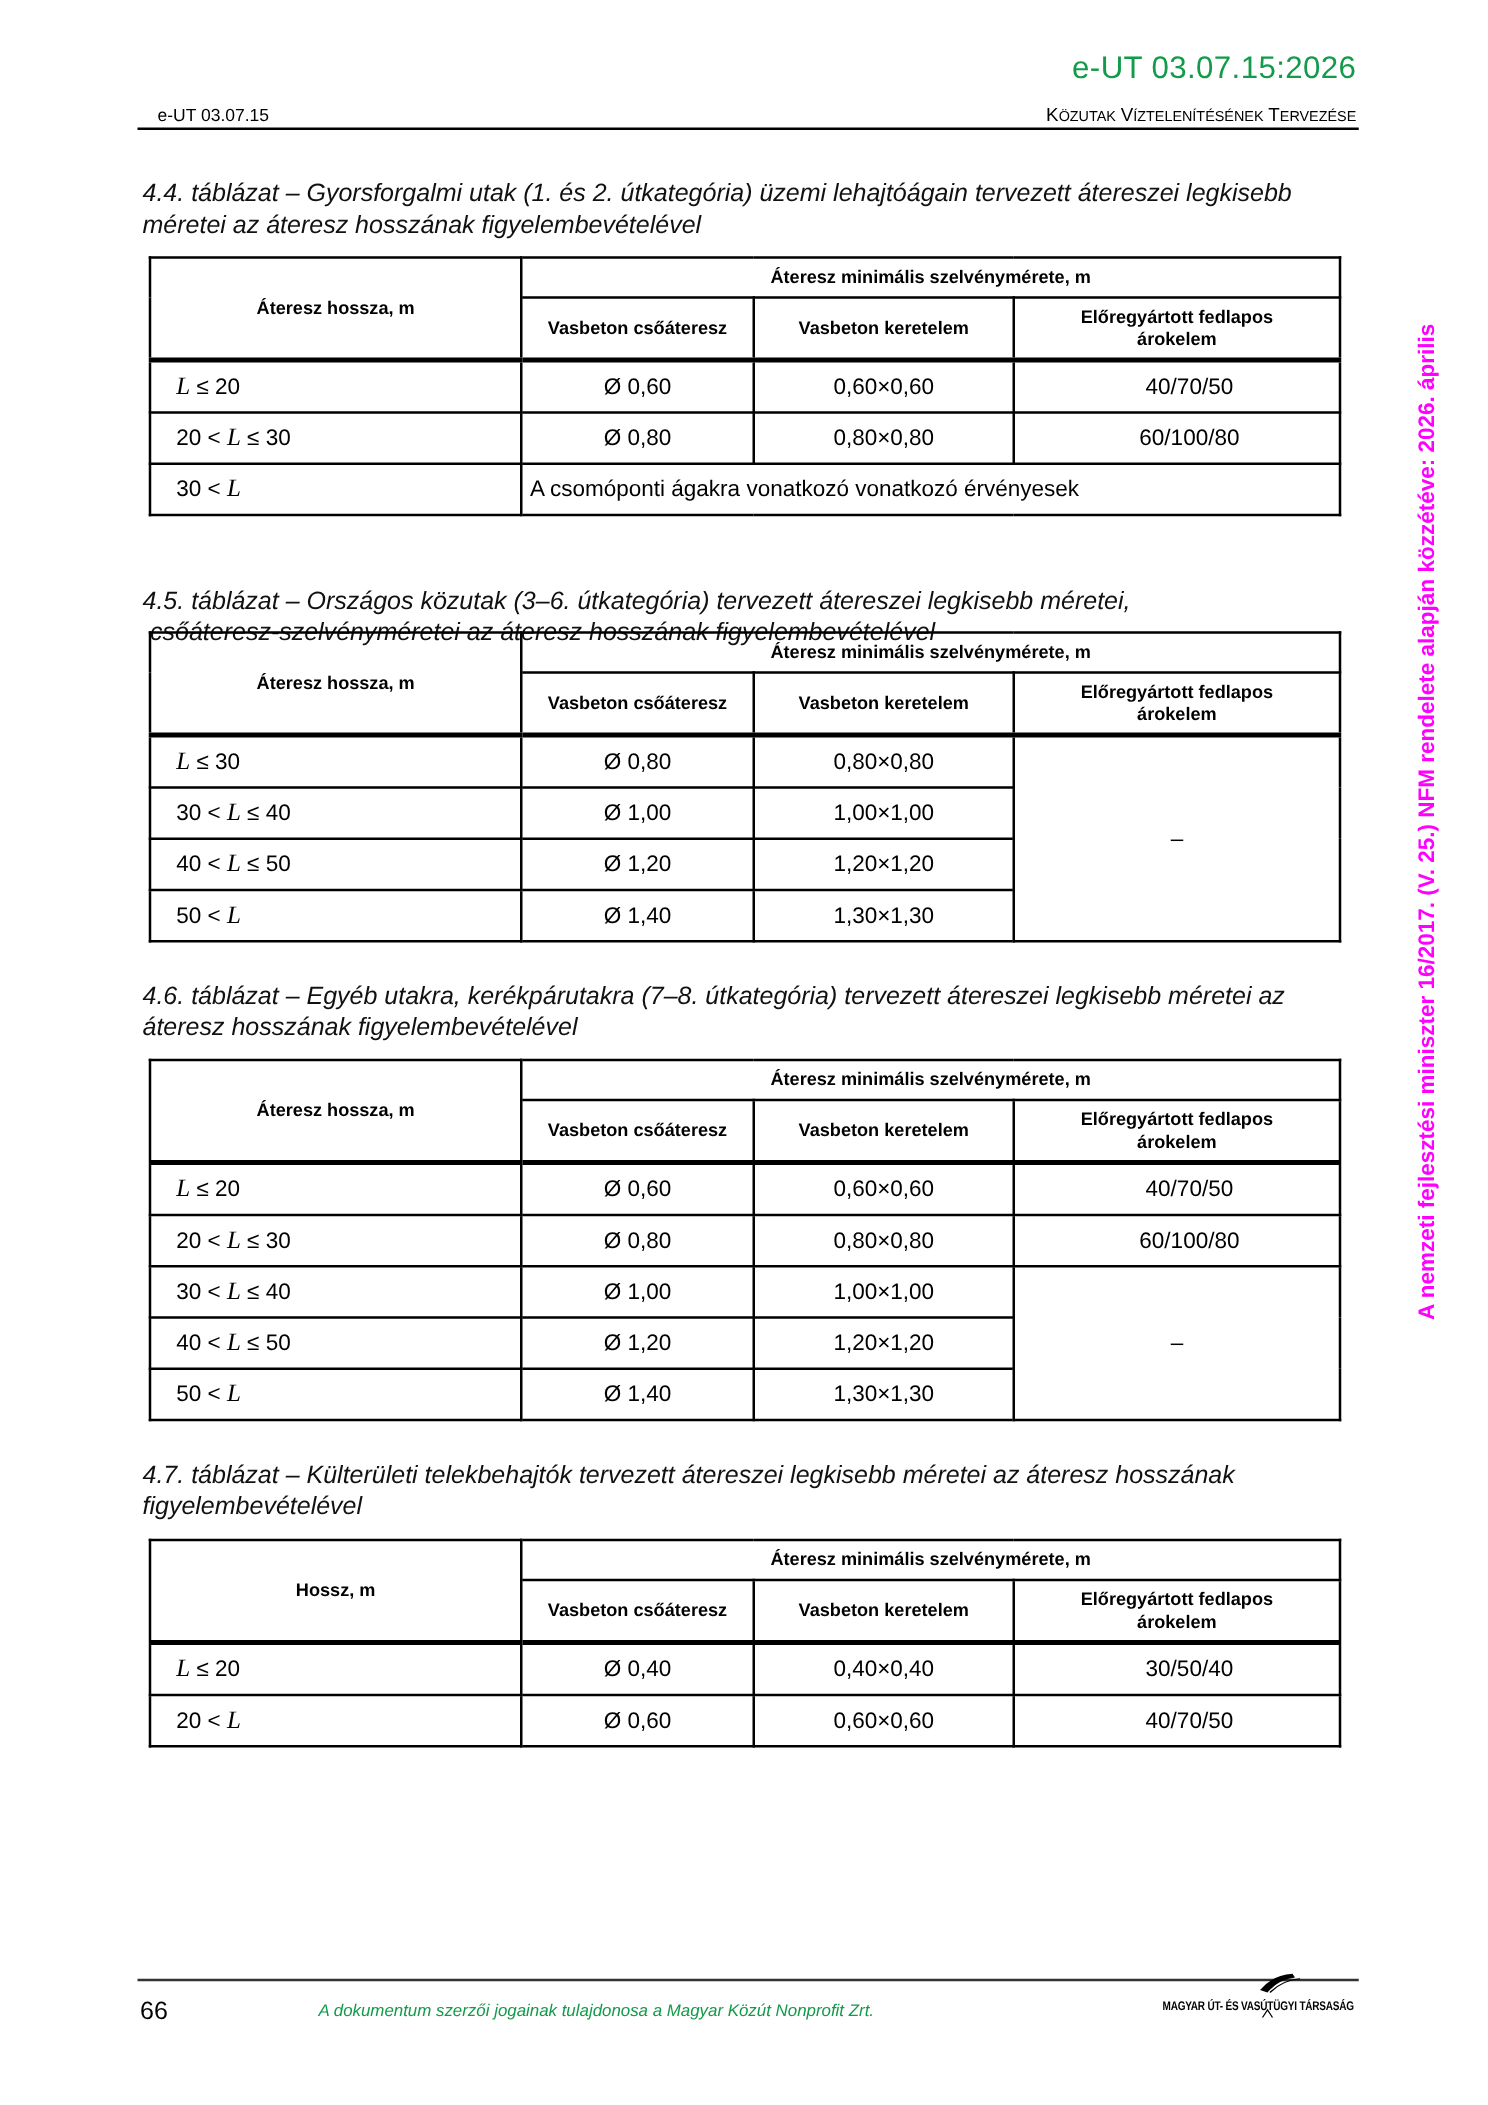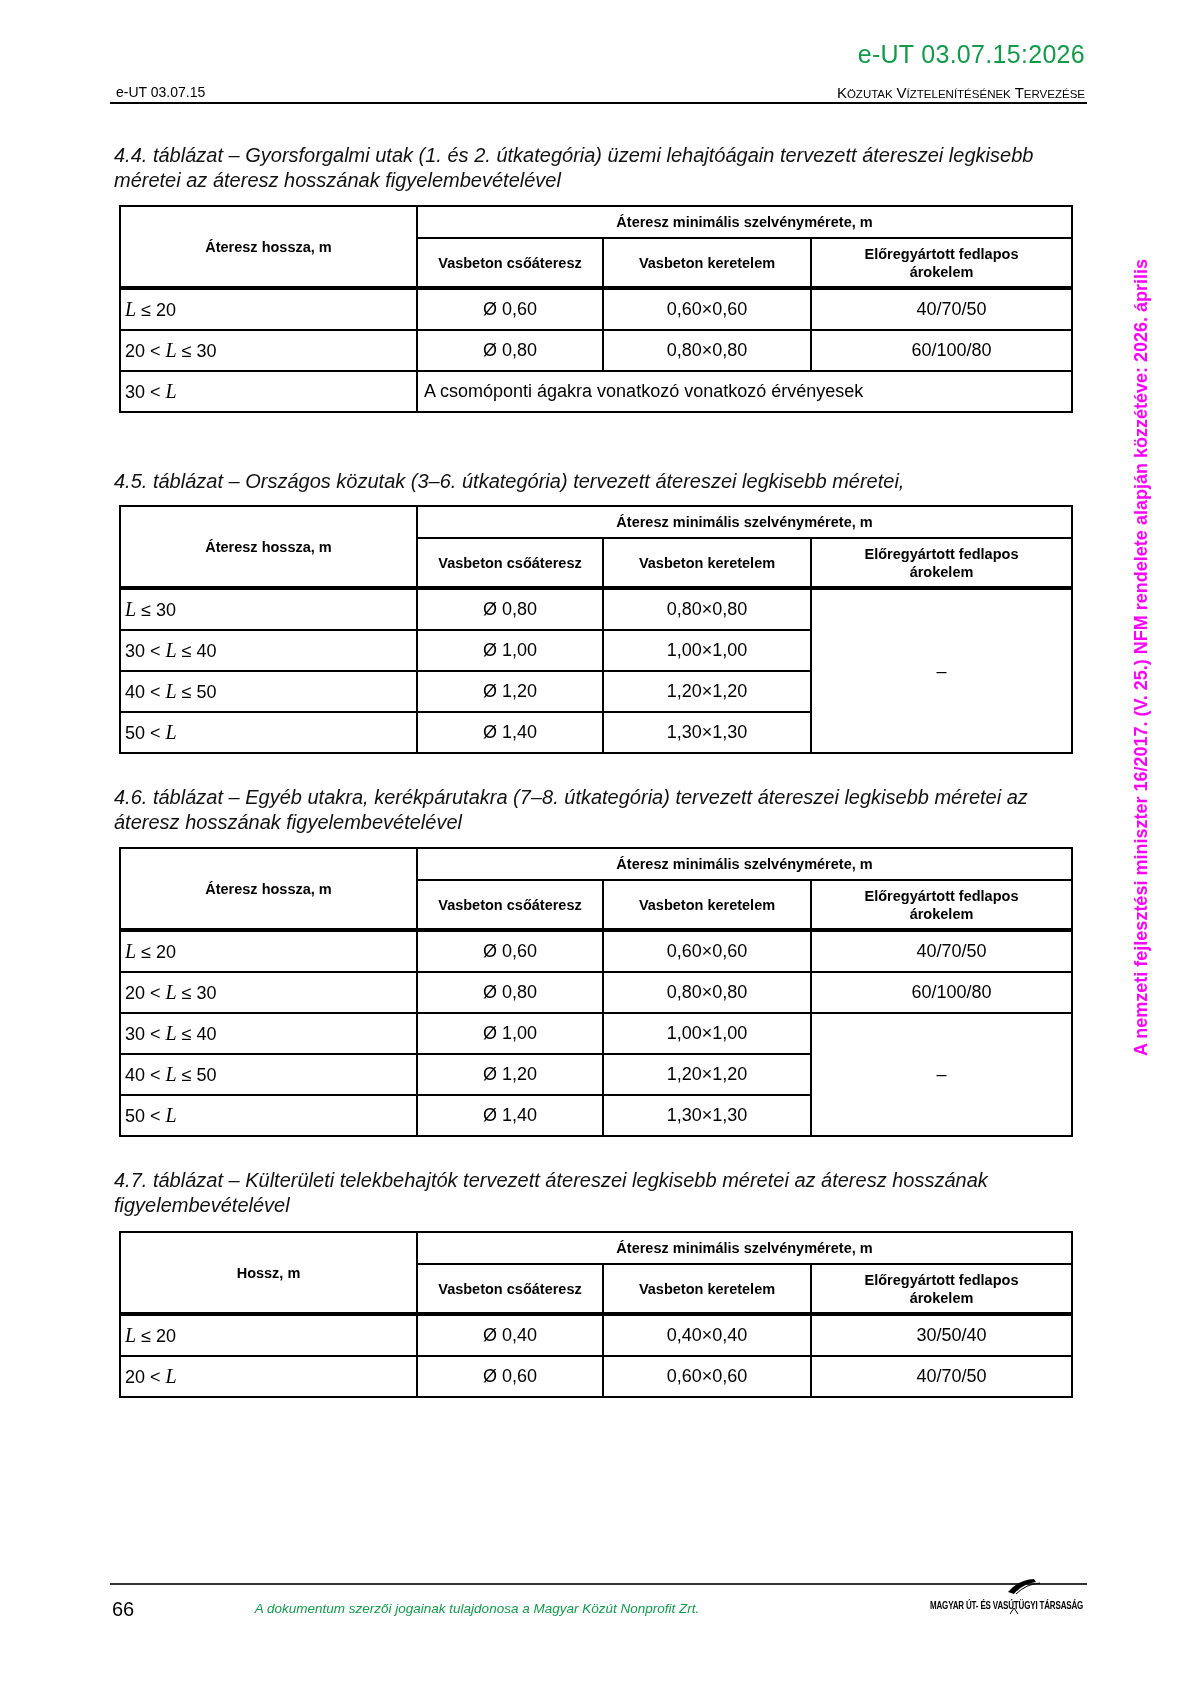--- a/index.html
+++ b/index.html
@@ -1,38 +1,38 @@
 <!DOCTYPE html>
 <html><head>
 <meta charset="utf-8">
 <style>
   html, body { margin: 0; padding: 0; background: #ffffff; }
   body { width: 1190px; height: 1684px; position: relative; overflow: hidden;
          font-family: "Liberation Sans", "DejaVu Sans", sans-serif; color: #000; }
 
   .green-title { position: absolute; right: 105px; top: 40px; font-size: 25px; font-weight: normal;
                  color: #139a4a; letter-spacing: 0.3px; }
-  .hdr-left { position: absolute; left: 116px; top: 84px; font-size: 14px; }
+  .hdr-left { position: absolute; left: 126px; top: 84px; font-size: 14px; }
   .hdr-right { position: absolute; right: 105px; top: 84px; font-size: 14px; }
   .hdr-right .big { font-size: 15px; }
   .hdr-right .sm { font-size: 11.5px; }
   .hdr-line { position: absolute; left: 110px; top: 102px; width: 977px; height: 2px; background: #000; }
 
   .caption { position: absolute; left: 114px; width: 970px; font-size: 20px; font-style: italic;
              line-height: 25px; color: #111; }
 
   table.t { position: absolute; left: 119px; width: 952px; border-collapse: collapse;
             table-layout: fixed; }
   table.t td, table.t th { border: 2px solid #000; padding: 0; }
   table.t th { font-size: 14.5px; font-weight: bold; text-align: center; vertical-align: middle; line-height: 18px; }
   table.t th.top { height: 30px; }
   table.t th.sub { height: 47px; }
   table.t tr.first-body td { border-top-width: 4px; }
   table.t td { font-size: 18px; height: 39px; vertical-align: middle; }
-  table.t td.lcol { padding-left: 4px; text-align: left; }
+  table.t td.lcol { padding-left: 20px; text-align: left; }
   table.t td.c { text-align: center; }
   table.t td.r4 { text-align: center; padding-left: 20px; }
   table.t td.span { text-align: left; padding-left: 6px; }
   .L { font-family: "Liberation Serif", "DejaVu Serif", serif; font-style: italic; font-size: 20px; }
 
   .vert { position: absolute; left: 1131px; top: 1056px; transform-origin: 0 0; transform: rotate(-90deg);
           white-space: nowrap; font-size: 18px; font-weight: bold; color: #ff00ff; width: 900px; }
 
   .foot-line { position: absolute; left: 110px; top: 1583px; width: 977px; height: 2px; background: #333; }
   .page-num { position: absolute; left: 112px; top: 1598px; font-size: 20px; }
@@ -84,20 +84,21 @@
   </tr>
   <tr>
     <td class="lcol"><span>30 &lt; </span><span class="L">L</span><span></span></td>
     <td colspan="3" class="span">A csomóponti ágakra vonatkozó vonatkozó érvényesek</td>
   </tr>
 </tbody>
   </table>
 
 <div class="caption" style="top:469px;">
   <div>4.5. táblázat – Országos közutak (3–6. útkategória) tervezett átereszei legkisebb méretei,</div>
+  <div style="padding-left:6px;">csőáteresz-szelvényméretei az áteresz hosszának figyelembevételével</div>
 </div>
 <table class="t" style="top:505px;">
   <colgroup>
       <col style="width:297px">
       <col style="width:186px">
       <col style="width:208px">
       <col style="width:261px">
     </colgroup>
   <tbody>
       <tr>

